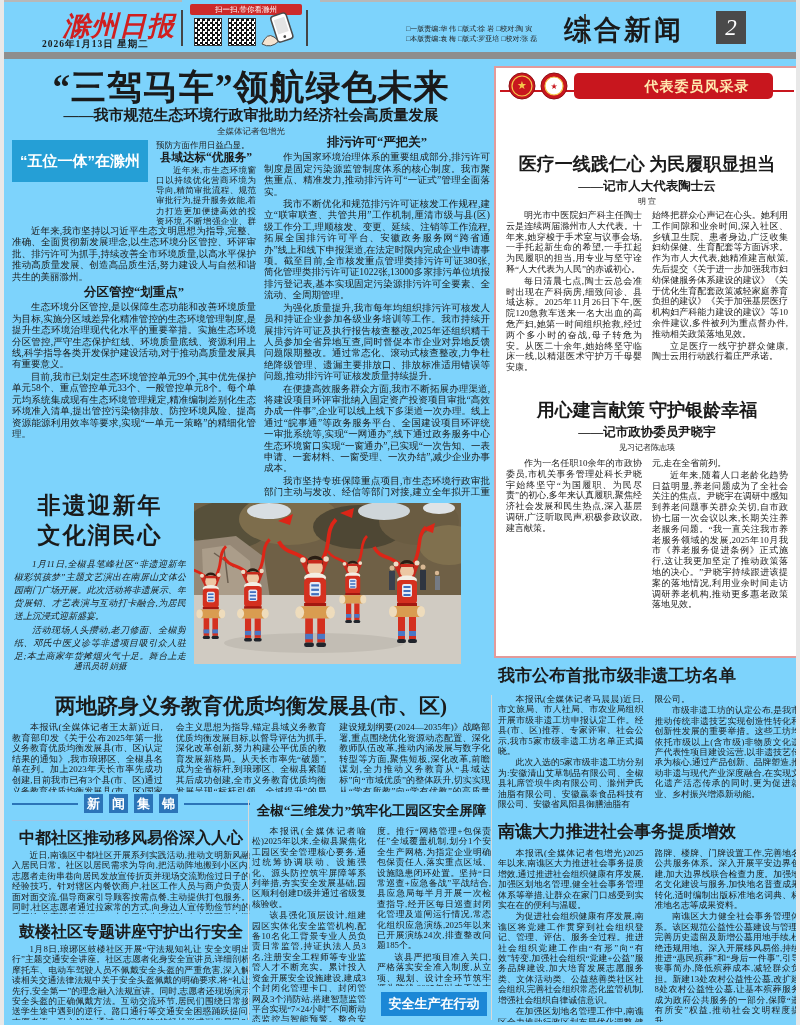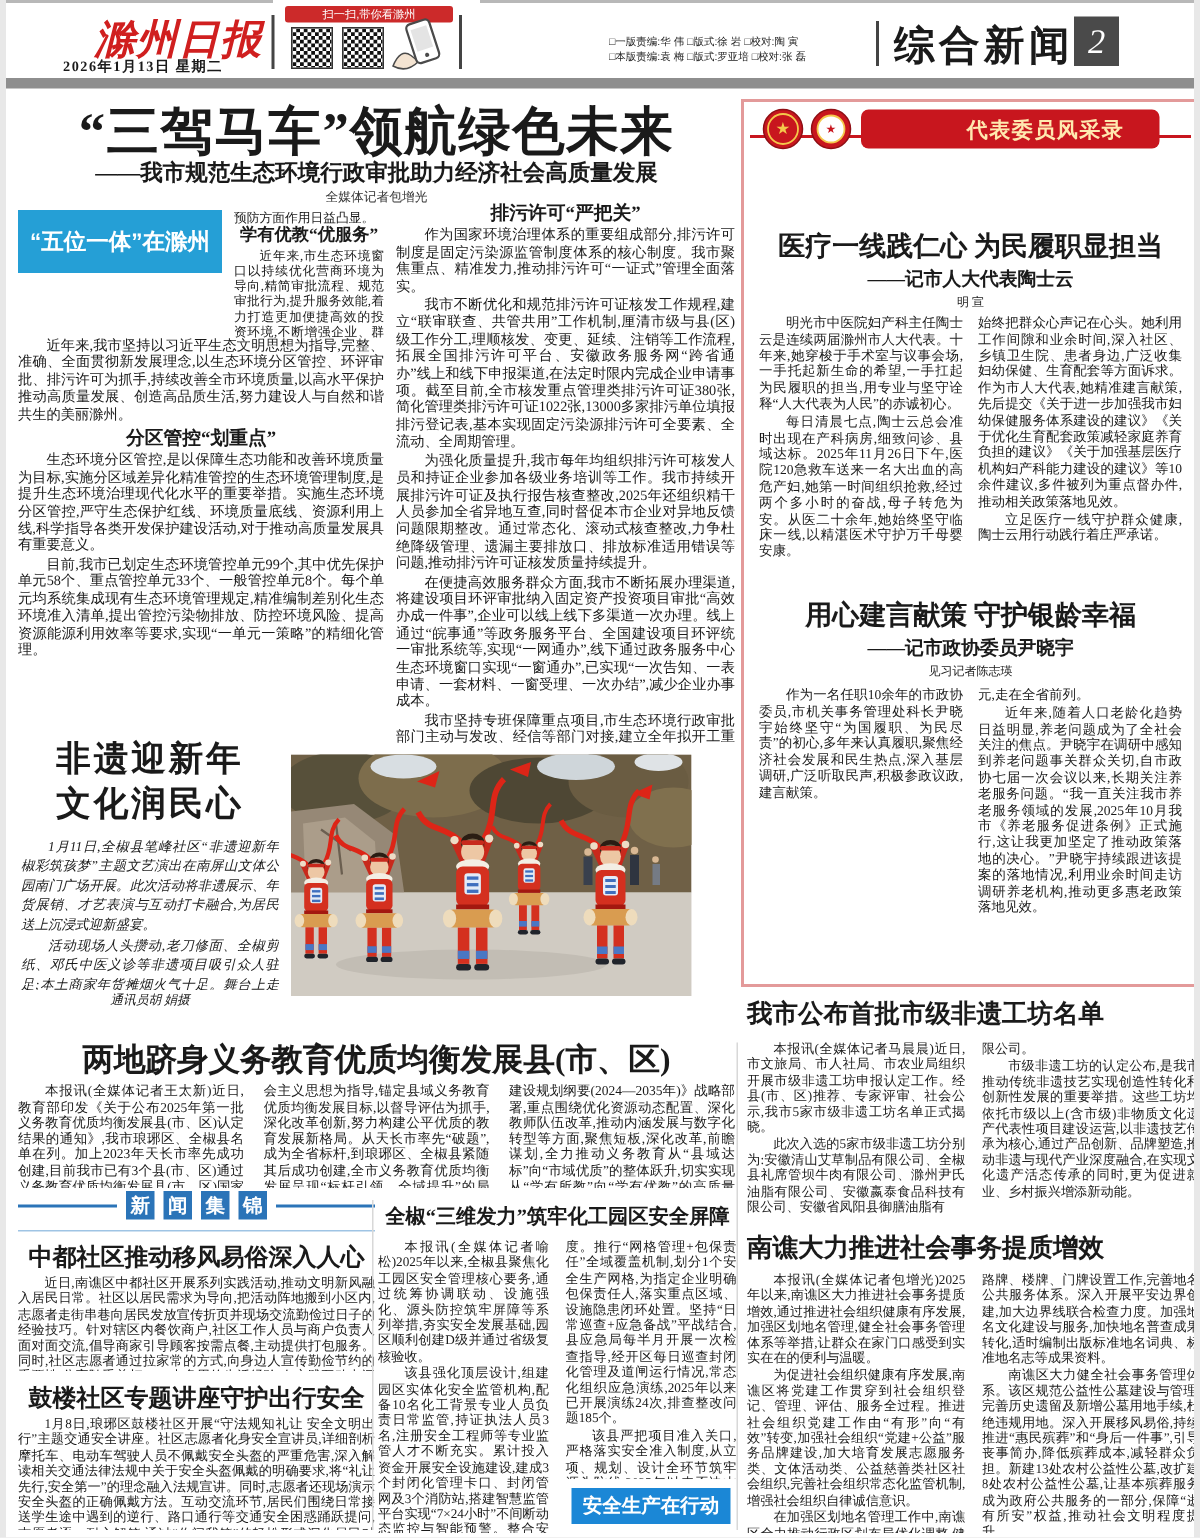--- a/index.html
+++ b/index.html
@@ -1,16 +1,16 @@
 <!DOCTYPE html>
 <html><head>
 <meta charset="utf-8">
 <style>
   html,body{margin:0;padding:0;background:#e8e8e8;}
-  .page{position:relative;width:792px;height:1025px;background:#ffffff;margin:0 auto;
+  .page{position:relative;width:792px;height:1025px;background:#7dd3fc;margin:0 auto;
         font-family:"Liberation Serif","DejaVu Serif",serif;color:#1a1a1a;overflow:hidden;}
   .abs{position:absolute;}
   .ctr{text-align:center;}
   .just{text-align:justify;}
   .clip{overflow:hidden;}
   p{margin:0 0 1px 0;text-indent:2em;}
   p.cont{text-indent:0;}
   .sans{font-family:"Liberation Sans","DejaVu Sans",sans-serif;}
   
   .topline{height:2px;background:#b8b8b8;}
@@ -89,35 +89,35 @@
       </g>
     </svg>
   </div>
   <div class="abs vline" style="left:302px;top:10px;height:36px;"></div>
 
   <div class="abs credits sans" style="left:402px;top:24px;width:175px;">
     <div>□一版责编:华 伟  □版式:徐 岩  □校对:陶 寅</div>
     <div>□本版责编:袁 梅  □版式:罗亚培  □校对:张 磊</div>
   </div>
   <div class="abs vline" style="left:580px;top:14px;height:30px;"></div>
-  <div class="abs section-name" style="left:592px;top:12px;text-align:center;">综合新闻</div>
+  <div class="abs section-name" style="left:560px;top:12px;text-align:center;">综合新闻</div>
   <div class="abs pagebox" style="left:712px;top:11px;">2</div>
 
   <div class="abs graybar" style="left:0;top:52px;width:800px;"></div>
 
   <div class="abs lead-head ctr" style="left:8px;top:64px;width:478px;">“三驾马车”领航绿色未来</div>
   <div class="abs lead-deck ctr" style="left:8px;top:106px;width:478px;">——我市规范生态环境行政审批助力经济社会高质量发展</div>
   <div class="abs small-by ctr" style="left:8px;top:126px;width:478px;">全媒体记者包增光</div>
 
   <div class="abs clip" style="left:8px;top:140px;width:244px;height:358px;">
     <div style="display:flex;align-items:flex-start;height:86px;">
       <div class="bluebox sans">“五位一体”在滁州</div>
       <div class="minicol just clip" style="margin-left:8px;width:100px;height:86px;">
         <p class="cont">预防方面作用日益凸显。</p>
-        <div class="minihd">学有优教“优服务”</div>
+        <div class="minihd">县域达标“优服务”</div>
         <p>近年来,市生态环境窗口以持续优化营商环境为导向,精简审批流程、规范审批行为,提升服务效能,着力打造更加便捷高效的投资环境,不断增强企业、群众获得感和满意度。</p>
       </div>
     </div>
     <div class="bodytxt just">
       <p>近年来,我市坚持以习近平生态文明思想为指导,完整、准确、全面贯彻新发展理念,以生态环境分区管控、环评审批、排污许可为抓手,持续改善全市环境质量,以高水平保护推动高质量发展、创造高品质生活,努力建设人与自然和谐共生的美丽滁州。</p>
       <div class="subhd">分区管控“划重点”</div>
       <p>生态环境分区管控,是以保障生态功能和改善环境质量为目标,实施分区域差异化精准管控的生态环境管理制度,是提升生态环境治理现代化水平的重要举措。实施生态环境分区管控,严守生态保护红线、环境质量底线、资源利用上线,科学指导各类开发保护建设活动,对于推动高质量发展具有重要意义。</p>
       <p>目前,我市已划定生态环境管控单元99个,其中优先保护单元58个、重点管控单元33个、一般管控单元8个。每个单元均系统集成现有生态环境管理规定,精准编制差别化生态环境准入清单,提出管控污染物排放、防控环境风险、提高资源能源利用效率等要求,实现“一单元一策略”的精细化管理。</p>
 
     </div>

